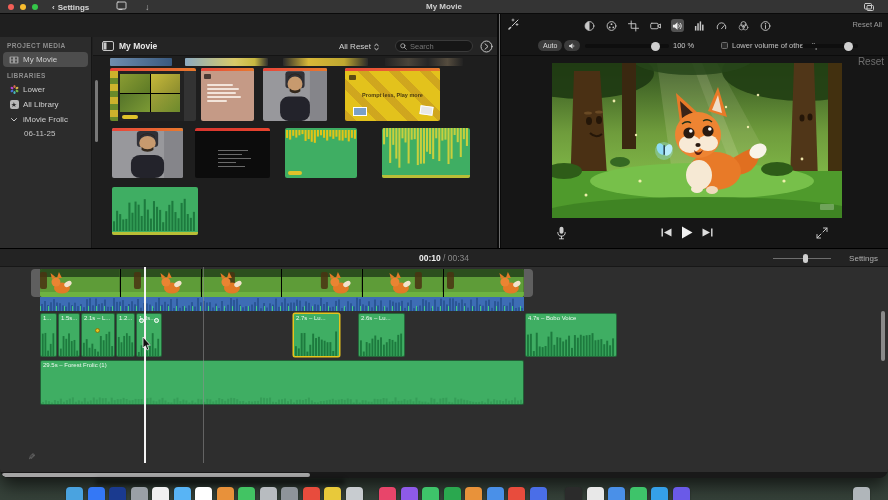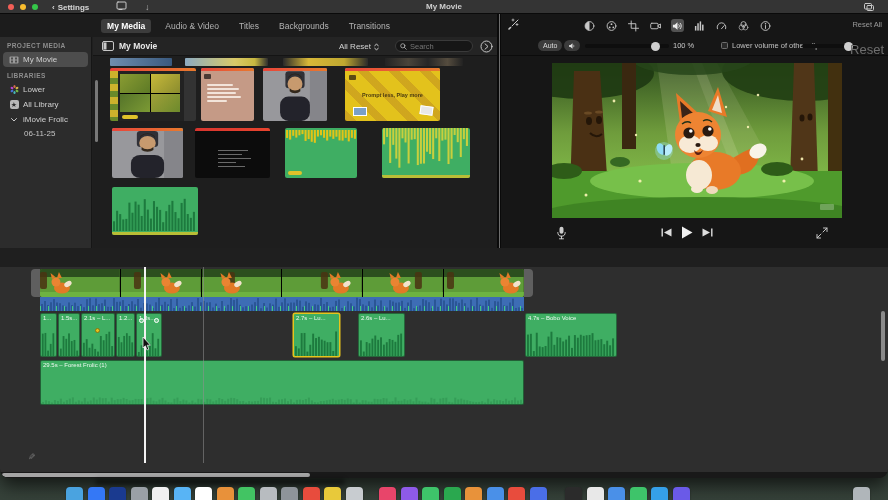--- a/index.html
+++ b/index.html
@@ -120,21 +120,21 @@
   .volumebar{position:absolute;left:0;top:22px;width:387px;height:20px;border-bottom:1px solid #0b0b0b;}
   .auto-pill{position:absolute;left:37px;top:4px;height:11px;padding:0 5px;background:#3c3c3c;
     border-radius:6px;color:#ddd;font-size:7px;line-height:11px;}
   .spk-pill{position:absolute;left:63px;top:4px;width:16px;height:11px;background:#3c3c3c;
     border-radius:6px;display:flex;align-items:center;justify-content:center;}
   .slider{position:absolute;top:8px;height:4px;background:#0e0e0e;border-radius:2px;}
   .slider .knob{position:absolute;top:-2.5px;width:9px;height:9px;background:#cfcfcf;border-radius:50%;}
   .vol-pct{position:absolute;left:172px;top:0;height:20px;line-height:20px;color:#c8c8c8;font-size:7.5px;}
   .chk{position:absolute;left:220px;top:6px;width:7px;height:7px;background:#2a2a2a;border:1px solid #6e6e6e;border-radius:1.5px;}
   .lower-label{position:absolute;left:231px;top:0;height:20px;line-height:20px;color:#c0c0c0;font-size:7.5px;}
-  .reset-dim{position:absolute;right:4px;top:4px;height:20px;line-height:20px;color:#6f6f6f;font-size:13px;}
+  .reset-dim{position:absolute;right:4px;top:16px;height:20px;line-height:20px;color:#6f6f6f;font-size:10px;}
 
   .viewer{position:absolute;left:51px;top:49px;width:290px;height:155px;background:#000;}
   .viewer-controls{position:absolute;left:0;top:210px;width:387px;height:20px;}
   .mic-btn{position:absolute;left:55px;top:2px;width:12px;height:15px;}
   .transport{position:absolute;left:160px;top:2px;width:70px;display:flex;gap:9px;align-items:center;}
   .fs-btn{position:absolute;left:315px;top:3px;width:12px;height:12px;}
 
   
   .tl-header{position:absolute;left:0;top:248px;width:888px;height:19px;background:#232323;
     border-top:1px solid #000;border-bottom:1px solid #171717;}
@@ -207,27 +207,20 @@
     <span class="tb-icon" style="left:145px;">↓</span>
     <div class="tb-title">My Movie</div>
     <span class="tb-win">
       <svg width="10" height="8" viewBox="0 0 10 8">
           <rect x="0.5" y="0.5" width="7" height="5.5" rx="1" class="icon-stroke"></rect>
           <rect x="3" y="2.5" width="6.5" height="5" rx="1" fill="#343434" class="icon-stroke"></rect>
         </svg>
     </span>
   </div>
 
-  <div class="tabbar" id="tabs">
-      <div class="tab active">My Media</div>
-      <div class="tab">Audio &amp; Video</div>
-      <div class="tab">Titles</div>
-      <div class="tab">Backgrounds</div>
-      <div class="tab">Transitions</div>
-    </div>
   <div class="vgap"></div>
   <div class="vline"></div>
 
   <div class="sidebar">
     <div class="sb-header">PROJECT MEDIA</div>
     <div class="sb-item selected">
       <span class="ic">
         <svg width="10" height="8" viewBox="0 0 10 8">
             <rect x="0.5" y="0.5" width="9" height="7" rx="1" fill="#9a9a9a"></rect>
             <rect x="2" y="1.5" width="2" height="2" fill="#4d4d4d"></rect>
@@ -668,20 +661,30 @@
         </span>
       </span>
       <span class="fs-btn">
         <svg width="12" height="12" viewBox="0 0 12 12">
             <path d="M7.5 1 H11 V4.5 M11 1 L7 5 M4.5 11 H1 V7.5 M1 11 L5 7" class="icon-stroke"></path>
           </svg>
       </span>
     </div>
   </div>
 
+  <div class="tl-header">
+    <div class="tl-time">
+      <span class="cur">00:10</span>
+      <span class="tot"> <span>/</span> <span>00:34</span></span>
+    </div>
+    <div class="tl-zoom">
+        <span class="zthumb"></span>
+      </div>
+    <span class="tl-settings">Settings</span>
+  </div>
 
   <div class="timeline">
     <span class="fhandle l"></span>
     <span class="fhandle r"></span>
     <div class="filmstrip" id="film-frames">
         <svg class="frame" viewBox="0 0 80 28" preserveAspectRatio="none">
     <rect width="80" height="28" fill="#5e9c38"></rect>
           <rect width="80" height="8" fill="#2c4f1e"></rect>
     <rect x="0" y="3" width="7" height="17" rx="2" fill="#4a3212" opacity="0.85"></rect>
     <rect y="23" width="80" height="5" fill="#6db342"></rect>

